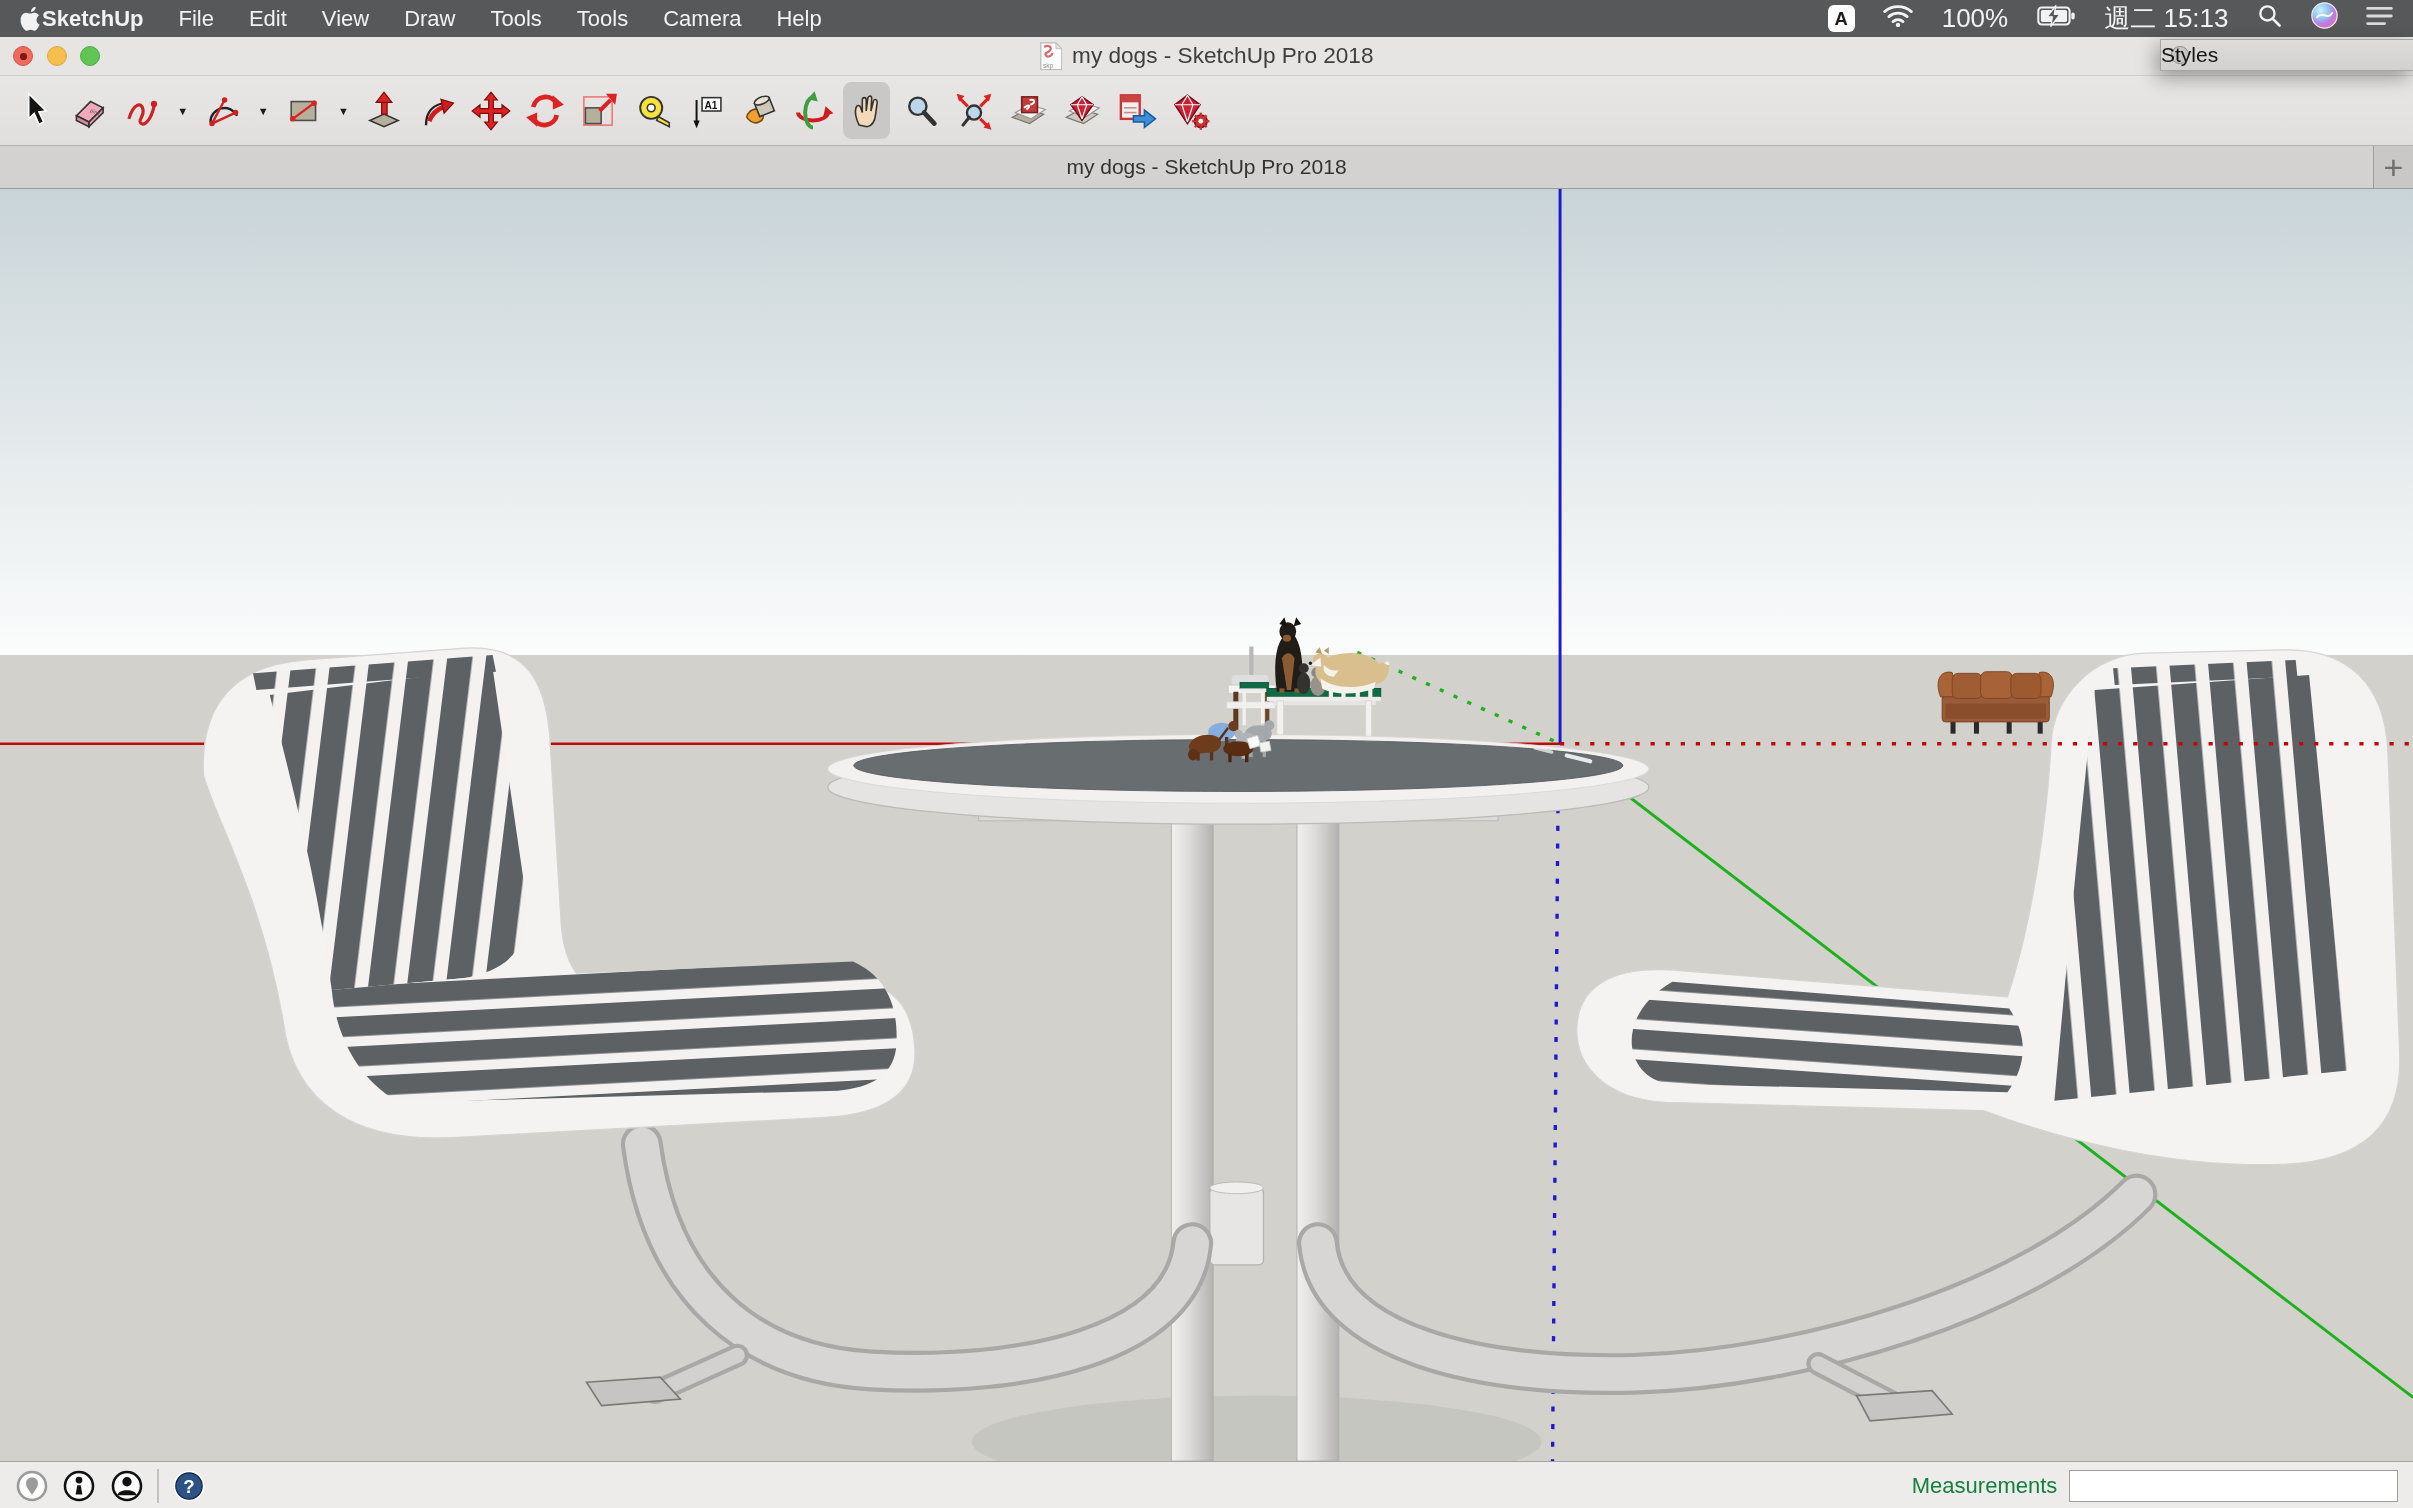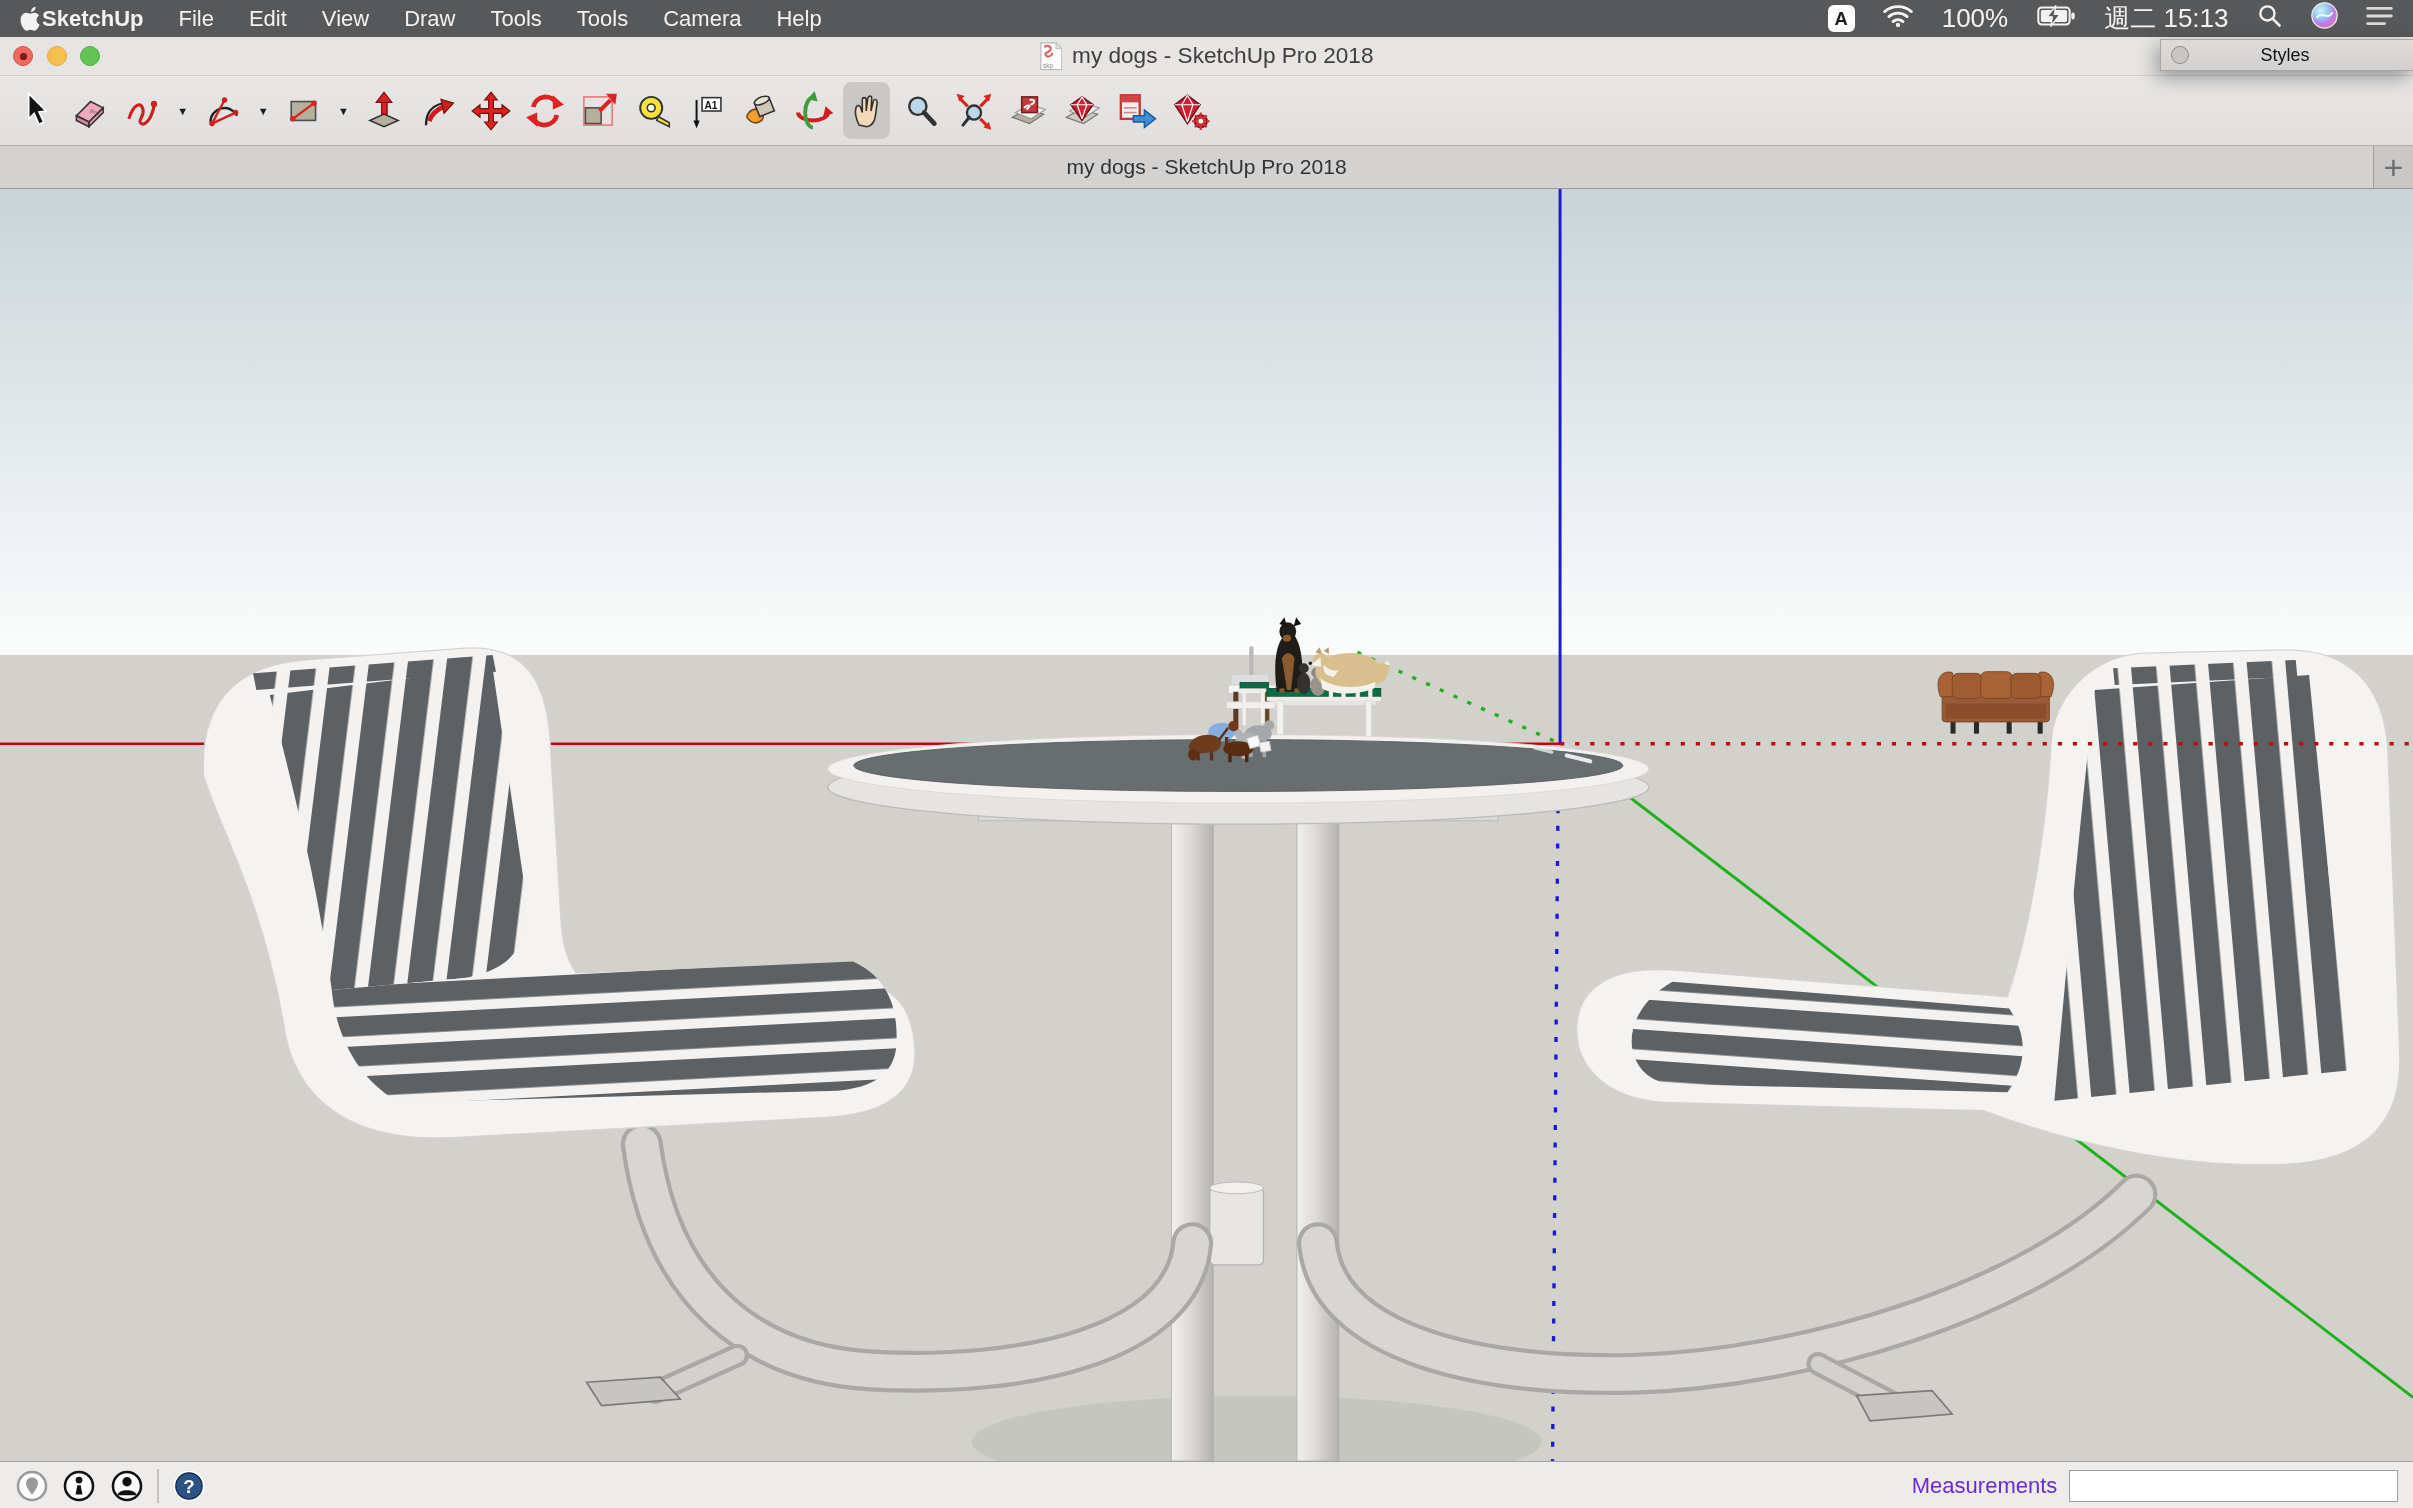--- a/index.html
+++ b/index.html
@@ -33,21 +33,21 @@
     font-size:22.6px; font-weight:500; }
   .docico { position:relative; width:22.6px; height:28.5px; }
   .badge { position:absolute; left:3.4px; bottom:1.7px; font-size:6.7px; color:#8a8a8a; }
 
   
   .styles-panel { position:absolute; left:2160px; top:39px; width:253px; height:32px;
     background:linear-gradient(#dddcdb,#d2d1d0); border:0.8px solid #a7a6a5; border-right:none;
     box-shadow:-3.4px 6.7px 20px rgba(0,0,0,.35); z-index:60; display:flex; align-items:center; }
   .styles-close { width:17.6px; height:17.6px; border-radius:50%; background:#c7c6c5;
     border:0.8px solid #8e8d8c; margin-left:10px; }
-  .styles-title { position:absolute; left:0; right:4px; text-align:center; font-size:18px; color:#141414; }
+  .styles-title { position:absolute; left:0; right:4px; font-size:21px; color:#141414; }
 
   
   .toolbar { height:70px; background:linear-gradient(#e8e7e6,var(--toolbar-bg));
     border-bottom:1.7px solid #b1b0af; display:flex; align-items:center; padding-left:11.7px; gap:6.7px; }
   .tool { width:47px; height:57px; display:flex; align-items:center; justify-content:center;
     border-radius:8.4px; }
   .tool.active { background:var(--active-tool-bg); }
   .drop { width:20px; height:57px; display:flex; align-items:center; justify-content:center;
     font-size:11px; color:#1b1b1b; }
 
@@ -61,21 +61,21 @@
 
   
   .viewport { height:1272px; position:relative; background:#fff; }
   .viewport svg { position:absolute; inset:0; display:block; }
 
   
   .statusbar { height:48px; background:var(--statusbar-bg); border-top:0.8px solid #a5a4a3;
     display:flex; align-items:center; padding:0 15px; gap:13.4px; }
   .sb-divider { width:1.7px; height:34px; background:#c2c1c0; }
   .sb-right { margin-left:auto; display:flex; align-items:center; gap:11.7px; }
-  .meas-label { font-size:22px; color:#6d28d9; }
+  .meas-label { font-size:22px; color:#15803d; }
   .meas-input { width:329px; height:32px; border:0.8px solid #9f9e9d; background:#fff;
     font-size:20px; padding:0 6.7px; font-family:"Liberation Sans",sans-serif; }
 </style>
 </head>
 <body>
 
 <div class="menubar">
   <div class="left">
     <span class="apple">
       <svg viewBox="0 0 28 32" width="22" height="25">

